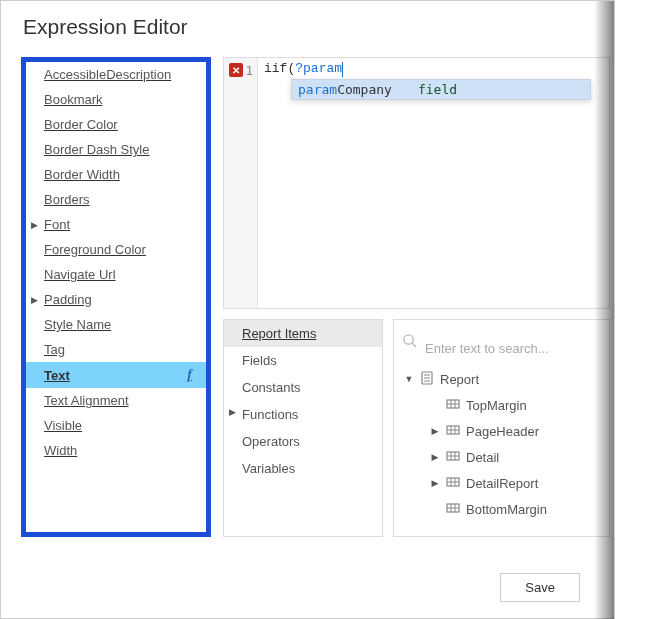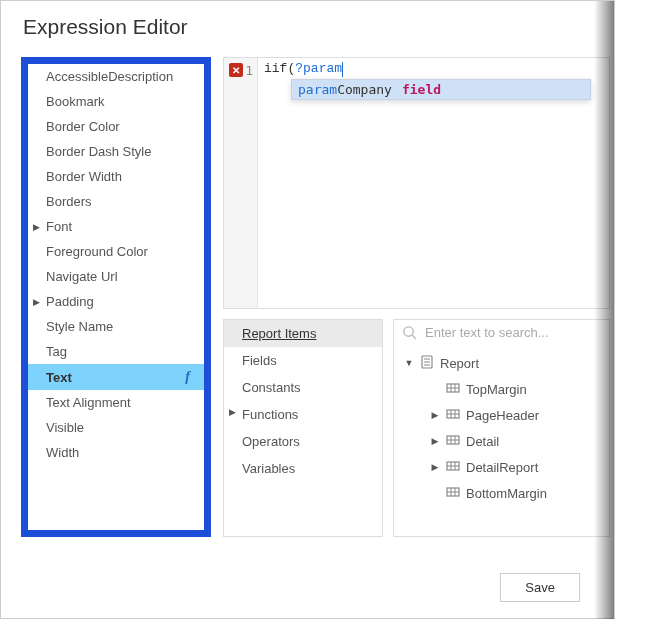--- a/index.html
+++ b/index.html
@@ -37,23 +37,24 @@
   padding: 14px 22px 18px 22px;
 }
 .content {
   display: flex;
   padding: 0 20px;
   gap: 12px;
   height: 480px;
 }
 .properties-panel {
   width: 190px;
-  border: 7px solid #1d4ed8;
+  border: 5px solid #1d4ed8;
   overflow-y: auto;
   flex-shrink: 0;
+  text-decoration: underline;
 }
 .prop-item {
   padding: 5px 8px 5px 18px;
   font-size: 13px;
   color: #555;
   cursor: pointer;
   position: relative;
   display: flex;
   align-items: center;
 }
@@ -154,21 +155,21 @@
 .ac-row {
   padding: 2px 6px;
   display: flex;
   align-items: center;
   font-family: Consolas, monospace;
   font-size: 13px;
   background: #cfe1f7;
 }
 .ac-match { color: #1f6fd0; }
 .ac-rest { color: #333; }
-.ac-type { margin-left: 10px; color: #be185d; font-weight: bold; }
+.ac-type { margin-left: 26px; color: #14532d; }
 .bottom-row {
   display: flex;
   gap: 10px;
   flex: 1;
 }
 .categories-panel {
   width: 160px;
   border: 1px solid #ddd;
 }
 .cat-item {
@@ -204,20 +205,21 @@
   gap: 8px;
 }
 .search-icon-svg { flex-shrink: 0; }
 .search-input {
   border: none;
   outline: none;
   font-size: 13px;
   color: #0369a1;
   flex: 1;
   background: transparent;
+  margin-top: 16px;
 }
 .search-input::placeholder { color: #aaa; }
 .tree-body {
   padding: 4px 0;
 }
 .tree-node {
   display: flex;
   align-items: center;
   height: 26px;
   font-size: 13px;

